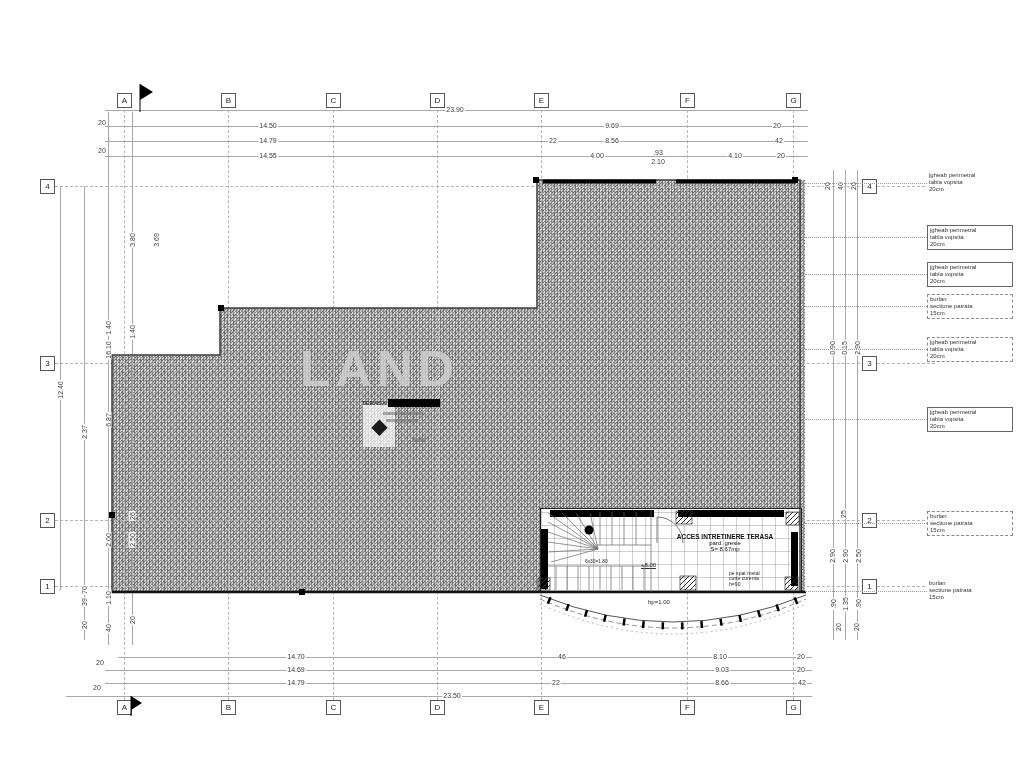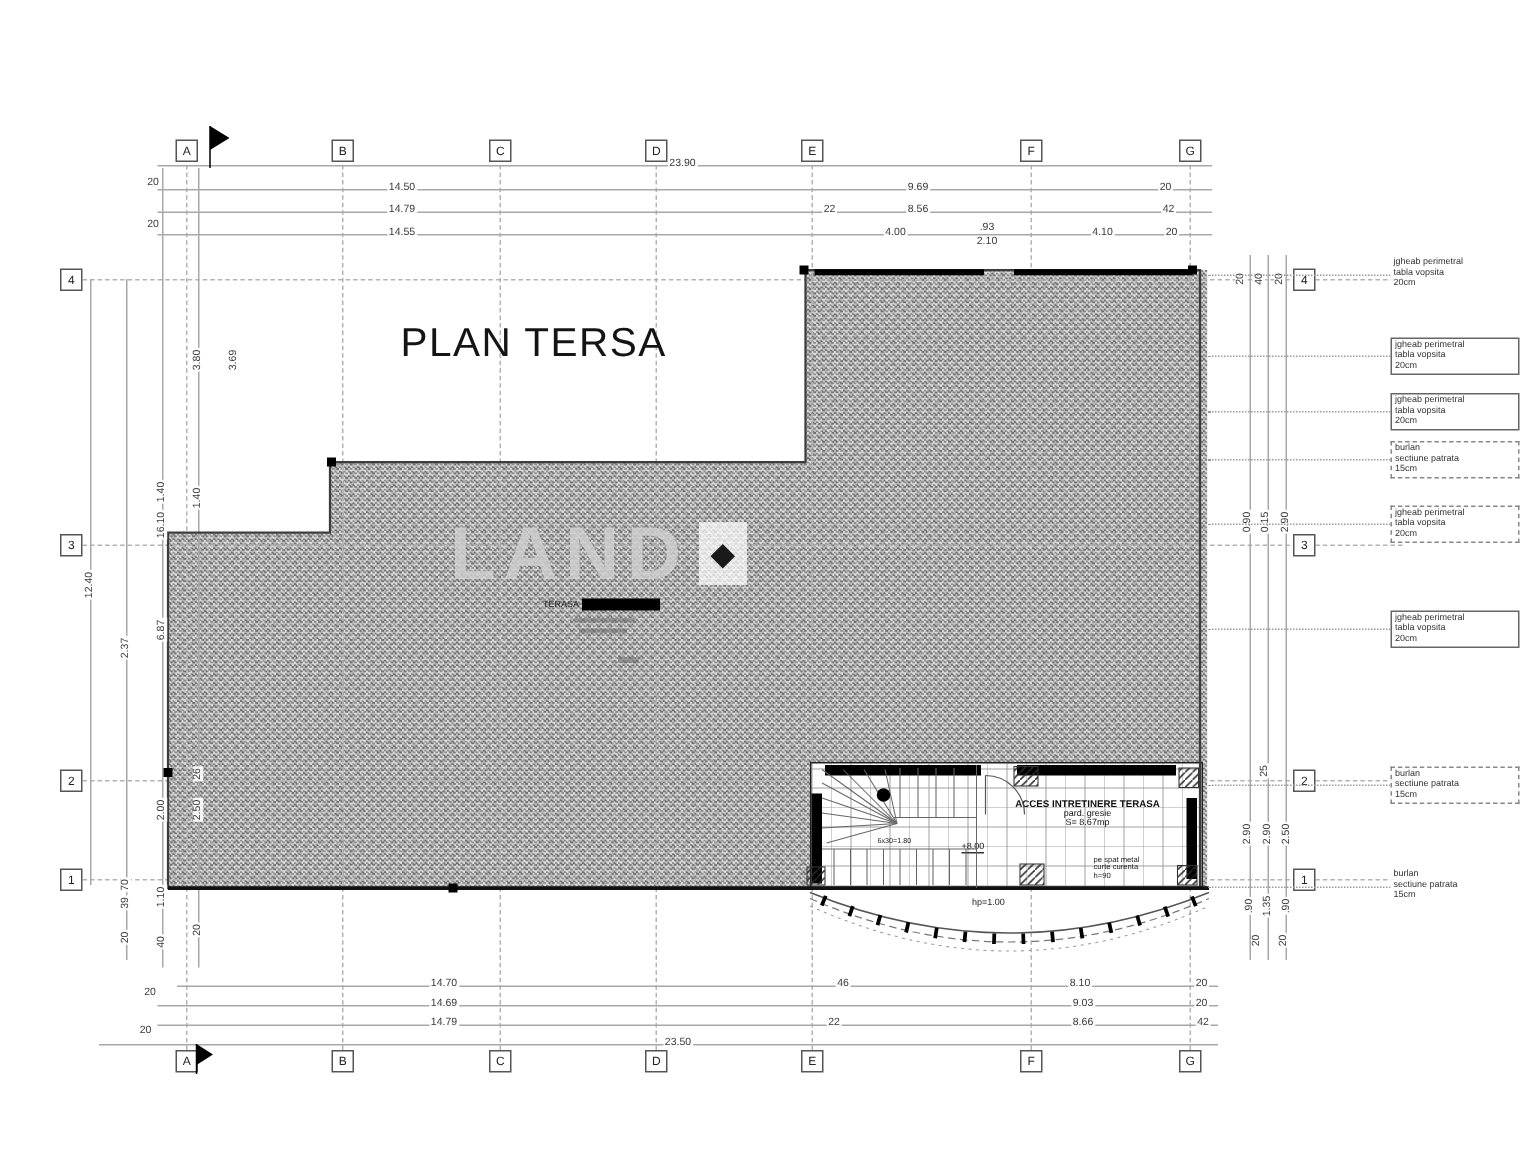--- a/index.html
+++ b/index.html
@@ -33,21 +33,21 @@
   .ann{position:absolute;left:805px;height:0;z-index:6;}
   .lead{position:absolute;left:0;top:0;width:122px;border-top:1px dotted #999;}
   .abox{position:absolute;left:122px;top:-12px;width:80px;padding:1px 2px;font-size:6px;
         line-height:1.15;color:#333;background:rgba(255,255,255,.85);}
   .ann.solid .abox{border:1px solid #666}
   .ann.dashed .abox{border:1px dashed #888}
   .ann.none .abox{border:none}
   
   #title{position:absolute;left:267px;top:213px;font-size:27px;letter-spacing:1px;color:#141414;z-index:6;}
   #watermark{position:absolute;left:300px;top:340px;display:flex;align-items:center;gap:7px;
-     font-weight:bold;font-size:50px;letter-spacing:5px;z-index:5;}
+     font-weight:bold;font-size:50px;letter-spacing:5px;z-index:5;flex-direction:column;}
   #wm-left{color:rgba(255,255,255,.55);text-shadow:0 0 1px rgba(110,110,110,.6);}
   #wm-right{color:rgba(70,70,70,.45);}
   #wm-diamond{width:32px;height:42px;background:rgba(255,255,255,.7);color:#1a1a1a;
      font-size:20px;display:flex;align-items:center;justify-content:center;letter-spacing:0;}
   #terasa{position:absolute;left:362px;top:399px;z-index:6;font-size:6px;color:#222;}
   #terasa .bar{display:inline-block;width:52px;height:8px;background:#000;vertical-align:middle;margin-left:2px;}
   .smudge{position:absolute;background:#6f6f6f;opacity:.55;z-index:6;}
   
   #room{position:absolute;left:540px;top:508px;width:262px;height:84px;background:#fff;
     border:1.5px solid #222;box-sizing:border-box;z-index:3;
@@ -294,21 +294,20 @@
 
   <div>
 
   <i class="blk" style="left: 533px; top: 177px;"></i>
       <i class="blk" style="left: 792px; top: 177px;"></i>
       <i class="blk" style="left: 109px; top: 512px;"></i>
       <i class="blk" style="left: 299px; top: 589px;"></i>
       <i class="blk" style="left: 218px; top: 305px;"></i>
     </div>
 
-  <div id="title">PLAN TERSA</div>
   <div id="watermark">
     <span id="wm-left">LAND</span>
     <span id="wm-diamond">◆</span>
   </div>
 
   <div id="terasa">
     <span>TERASA</span><span class="bar"></span>
   </div>
   <div class="smudge" style="left:383px;top:412px;width:40px;height:3px"></div>
   <div class="smudge" style="left:386px;top:419px;width:32px;height:3px"></div>

